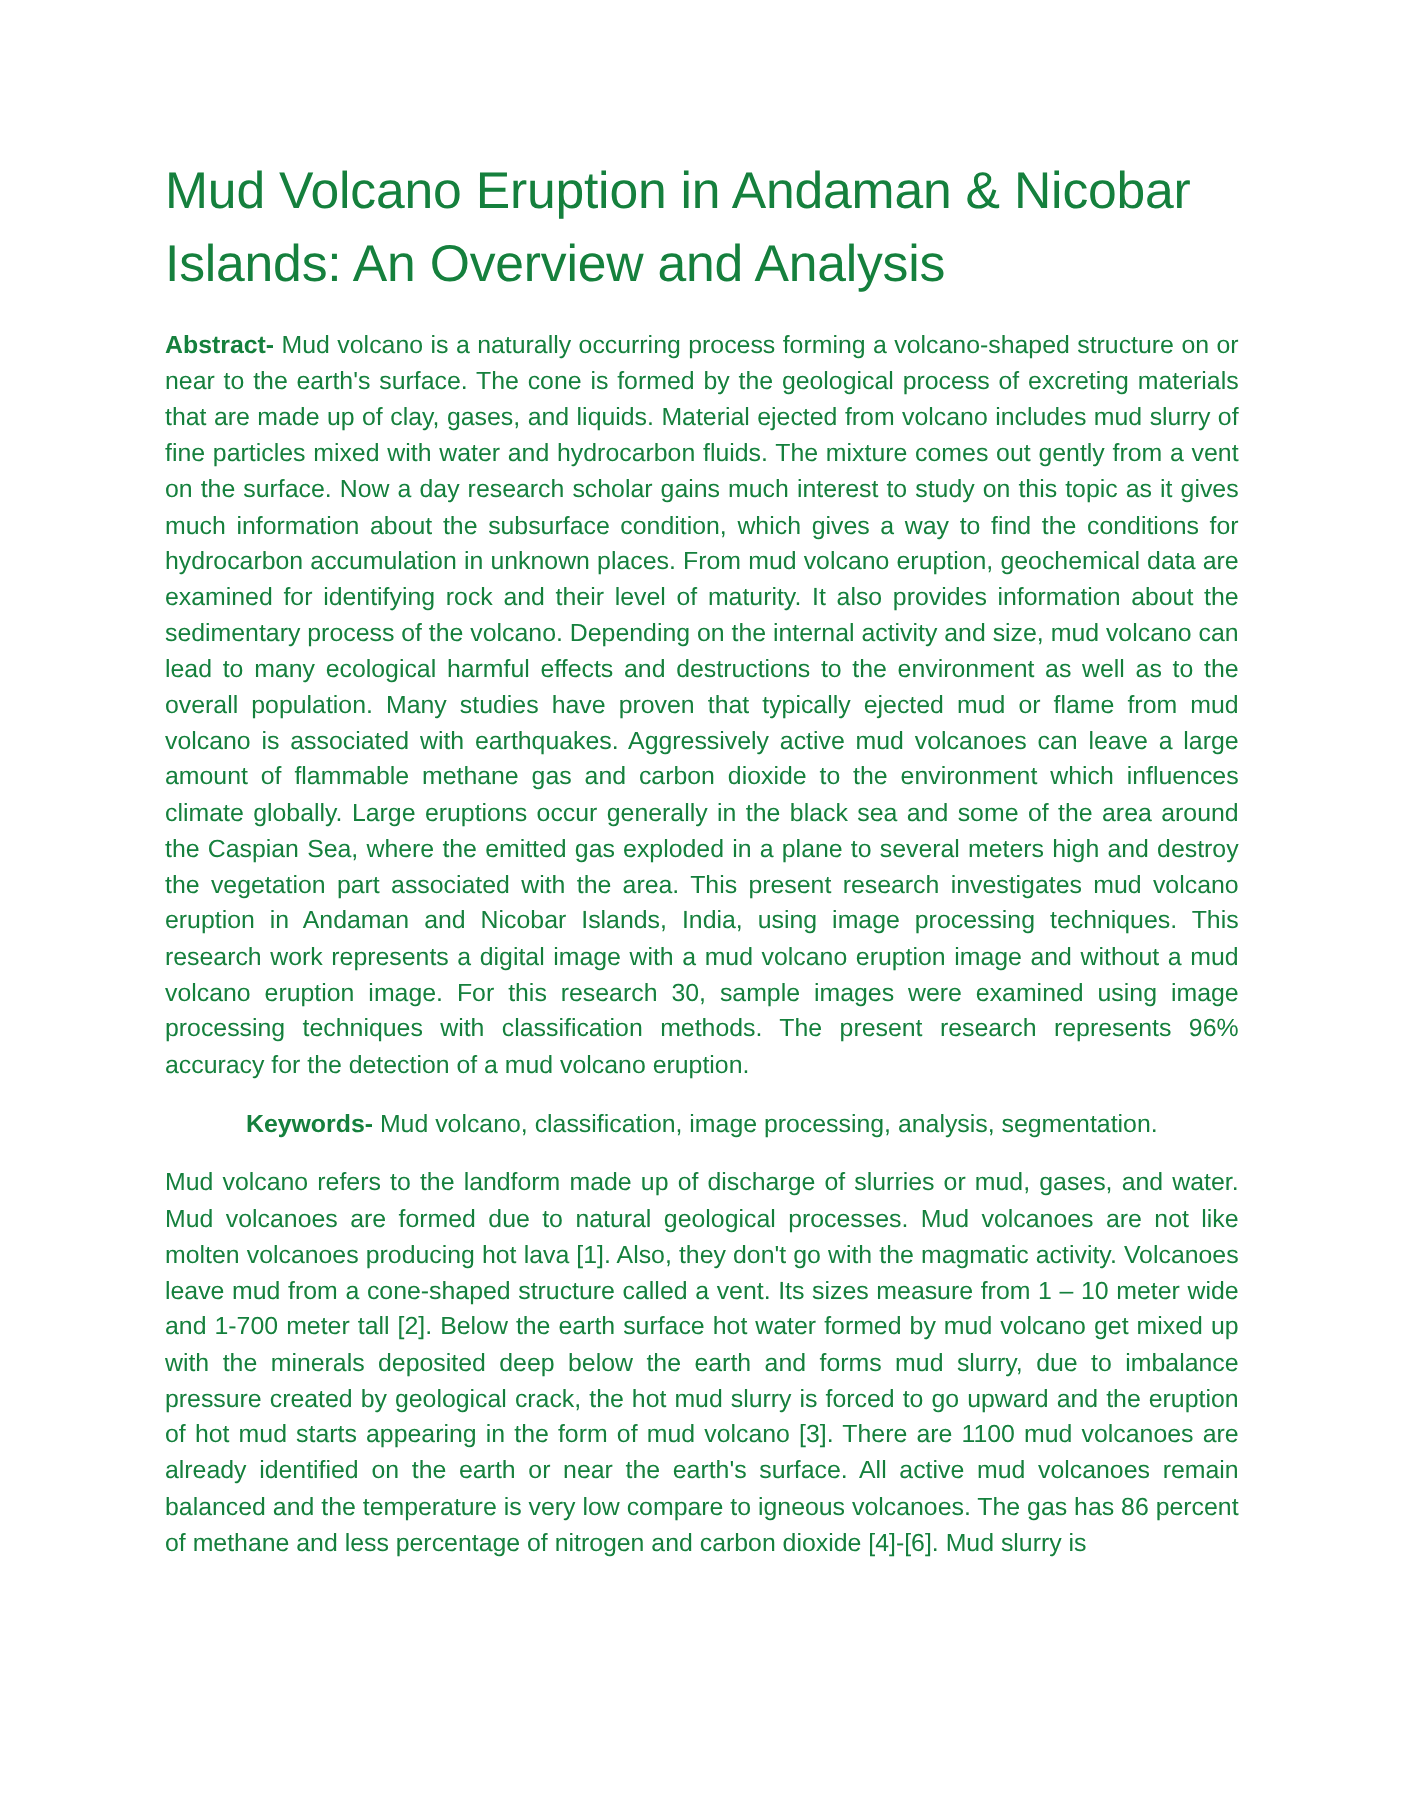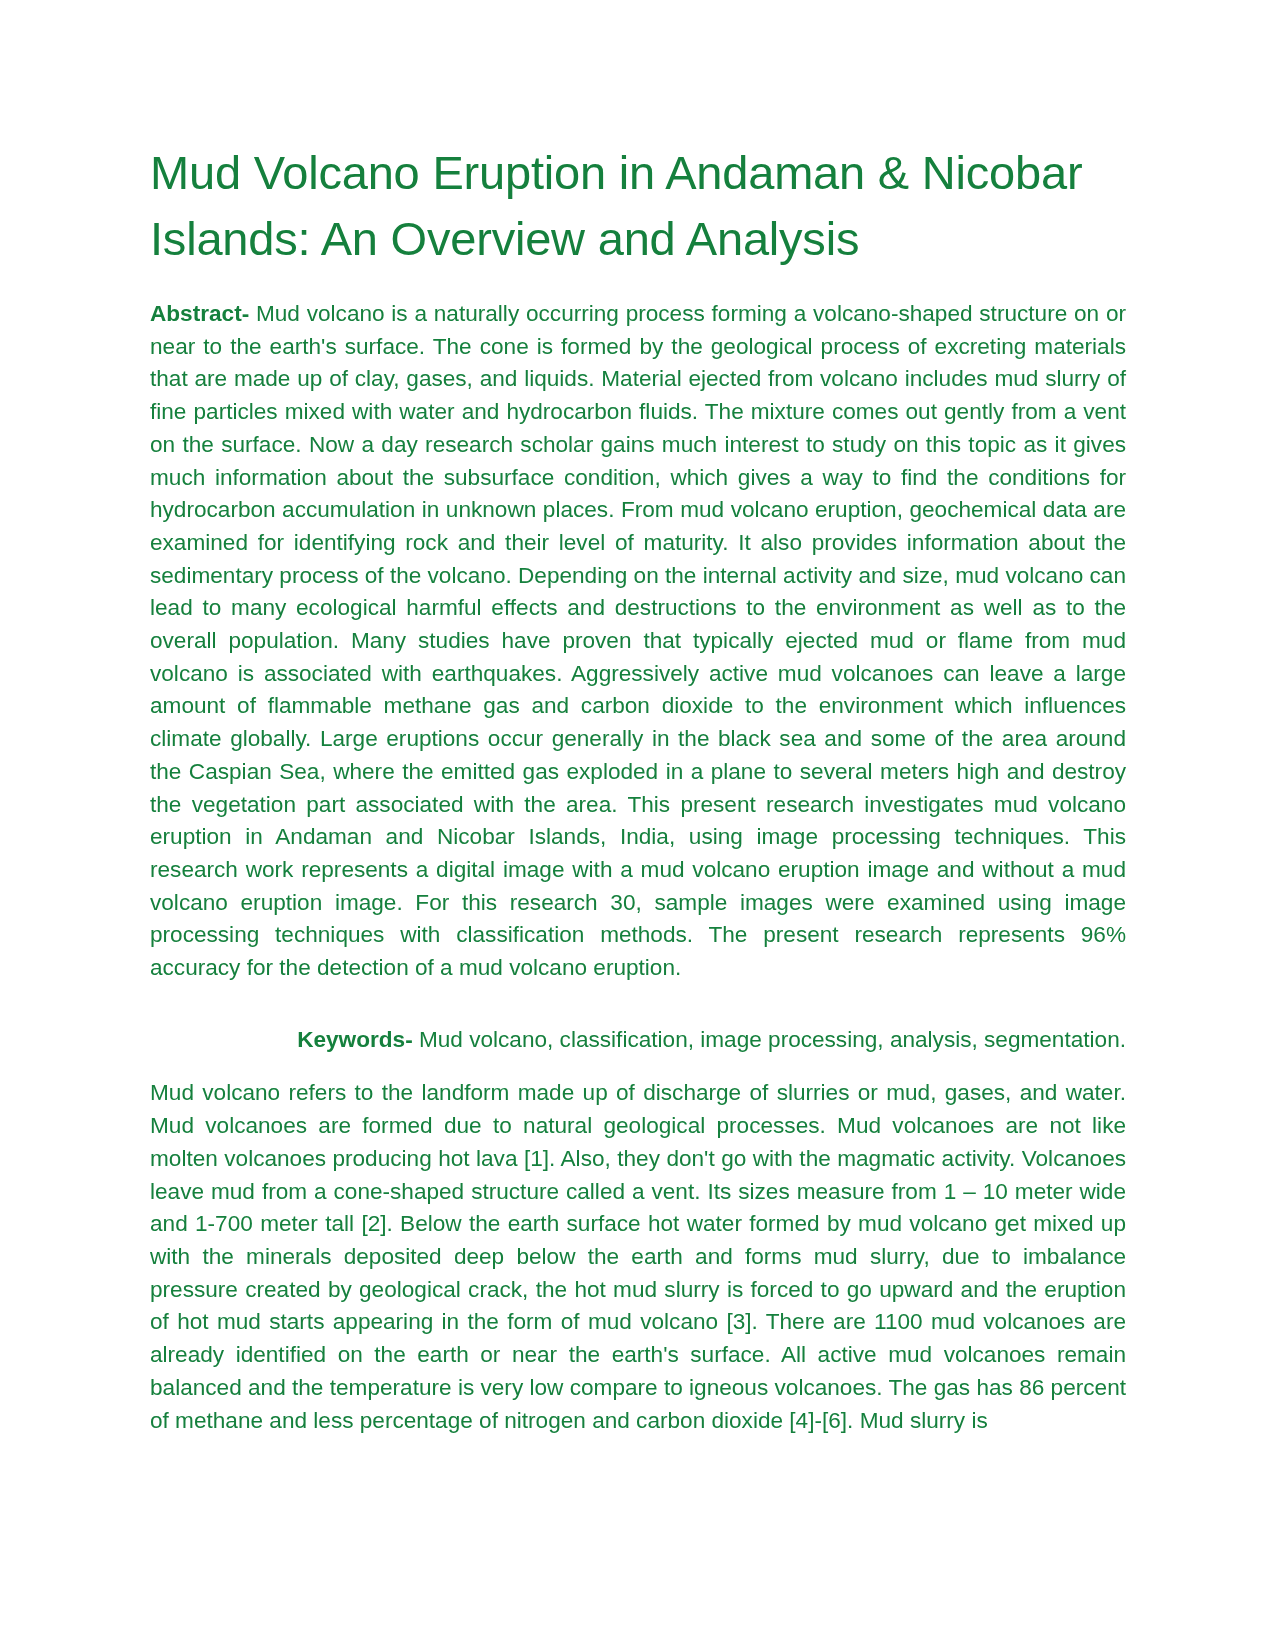--- a/index.html
+++ b/index.html
@@ -11,22 +11,22 @@
   }
   .title {
     font-size: 47px; line-height: 66px; font-weight: normal;
     margin: 0 0 26px 0; letter-spacing: -0.2px;
   }
   .para {
     font-size: 22.6px; line-height: 32.7px; text-align: justify;
     margin: 0;
   }
   .para .label { font-weight: bold; }
-  .abstract { margin-bottom: 39px; }
-  .keywords { margin-bottom: 21px; text-align: right; }
+  .abstract { margin-bottom: 21px; }
+  .keywords { margin-bottom: 21px; text-align: center; }
   .section-heading {
     font-size: 22.6px; line-height: 32.7px; font-weight: bold;
     margin: 0 0 22px 0; padding-left: 37px;
   }
   .section-heading .num { display: inline-block; width: 36px; }
 </style>
 </head>
 <body>
 
 <div class="page">

